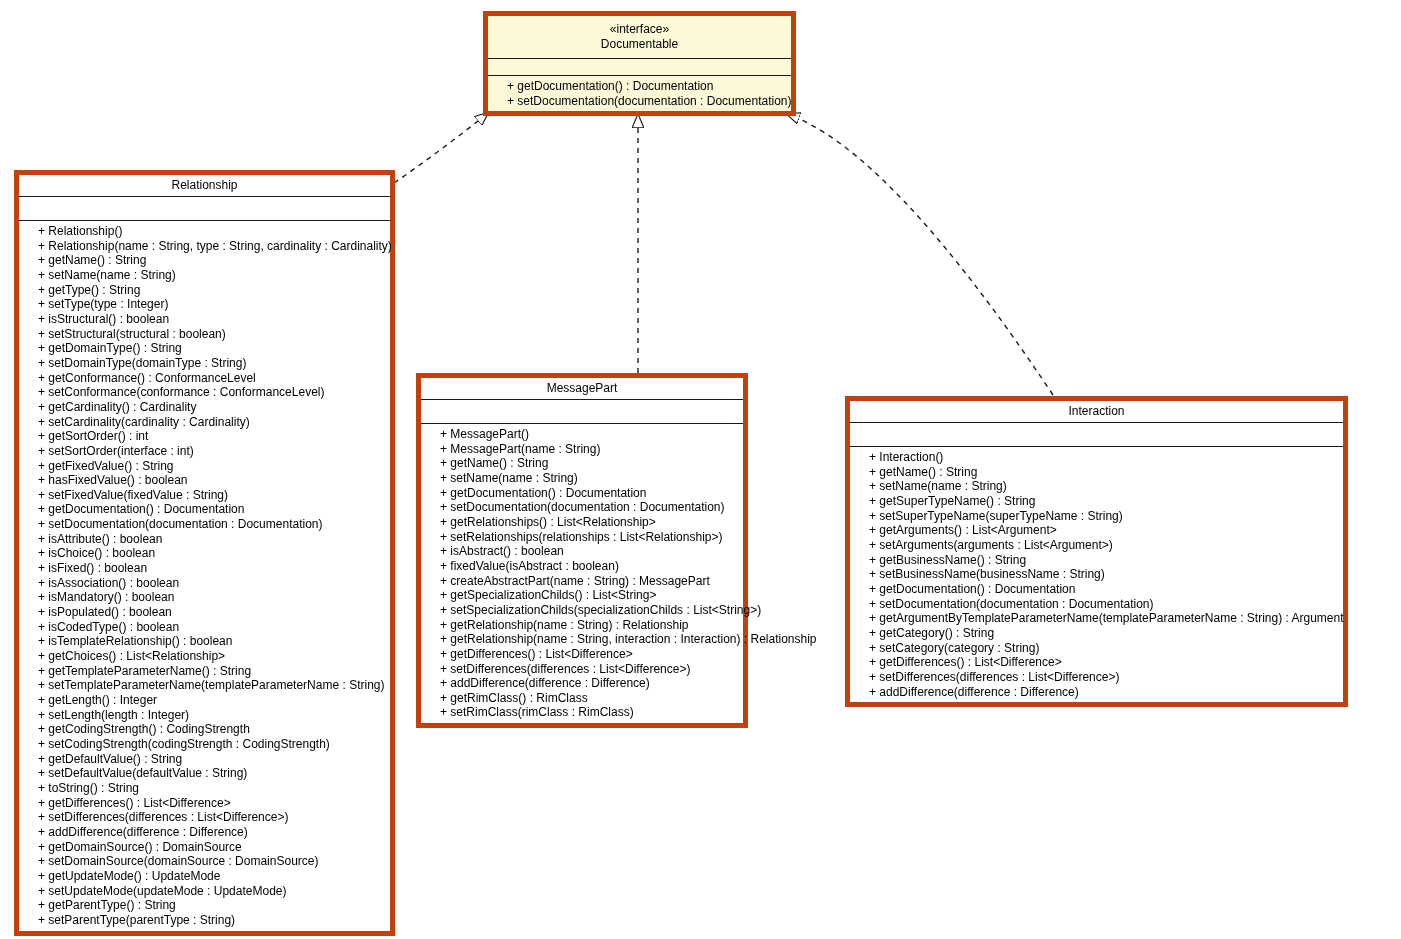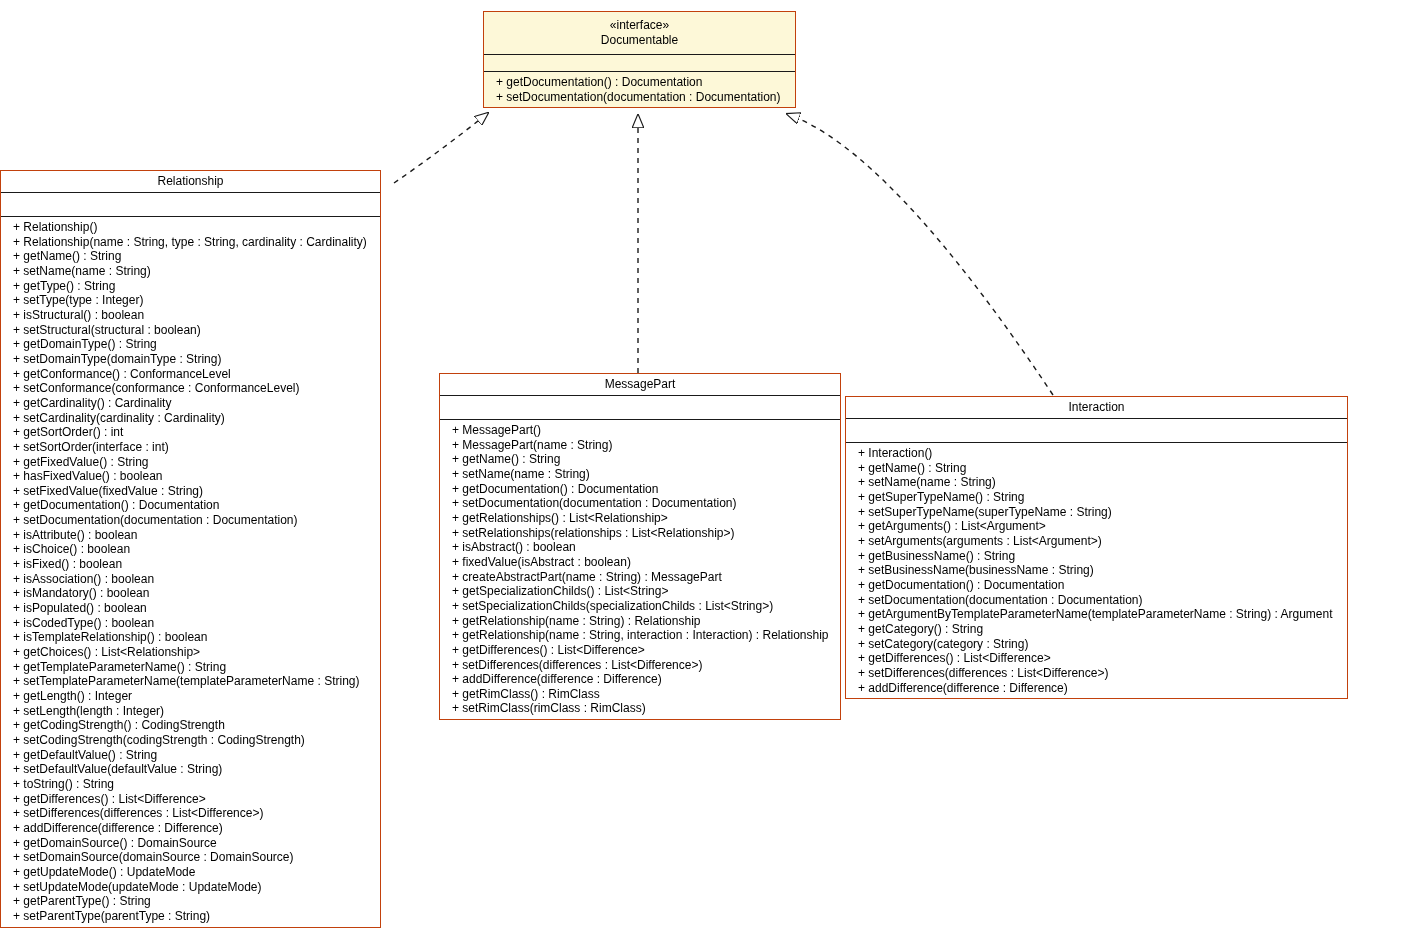--- a/index.html
+++ b/index.html
@@ -24,40 +24,40 @@
   }
   .realization-path {
     fill: none;
     stroke: #1a1a1a;
     stroke-width: 1.4;
     stroke-dasharray: 5 5;
   }
   .uml-box {
     position: absolute;
     box-sizing: border-box;
-    border: 1px solid #c2410c;
+    border: 5px solid #c2410c;
     background: #ffffff;
   }
   .uml-box .title {
     border-bottom: 1px solid #1a1a1a;
     text-align: center;
     font-size: 12px;
     line-height: 21px;
     height: 22px;
     box-sizing: border-box;
     white-space: nowrap;
     overflow: hidden;
   }
   .uml-box .attrs {
     height: 24px;
     box-sizing: border-box;
     border-bottom: 1px solid #1a1a1a;
   }
   .uml-box .methods {
-    padding: 3px 4px;
+    padding: 3px 11px;
   }
   .member {
     font-size: 12px;
     line-height: 14.65px;
     padding: 0 8px;
     white-space: nowrap;
   }
   
   #box-documentable {
     left: 483px; top: 11px; width: 313px;
@@ -67,22 +67,22 @@
     height: 43px;
     line-height: 15px;
     display: flex;
     flex-direction: column;
     justify-content: center;
   }
   #box-documentable .attrs {
     height: 17px;
   }
   
-  #box-relationship { left: 0;  top: 170px; width: 381px; }
-  #box-messagepart  { left: 439px; top: 373px; width: 402px; }
+  #box-relationship { left: 14px;  top: 170px; width: 381px; }
+  #box-messagepart  { left: 416px; top: 373px; width: 332px; }
   #box-interaction  { left: 845px; top: 396px; width: 503px; }
 </style>
 </head>
 <body>
 
 <div id="canvas">
 
   <svg id="connector-layer" viewBox="0 0 1401 939" xmlns="http://www.w3.org/2000/svg">
     <defs>
       <marker id="hollow-triangle" markerWidth="14" markerHeight="12" viewBox="0 0 12 10" refX="11" refY="5" orient="auto" markerUnits="userSpaceOnUse">

